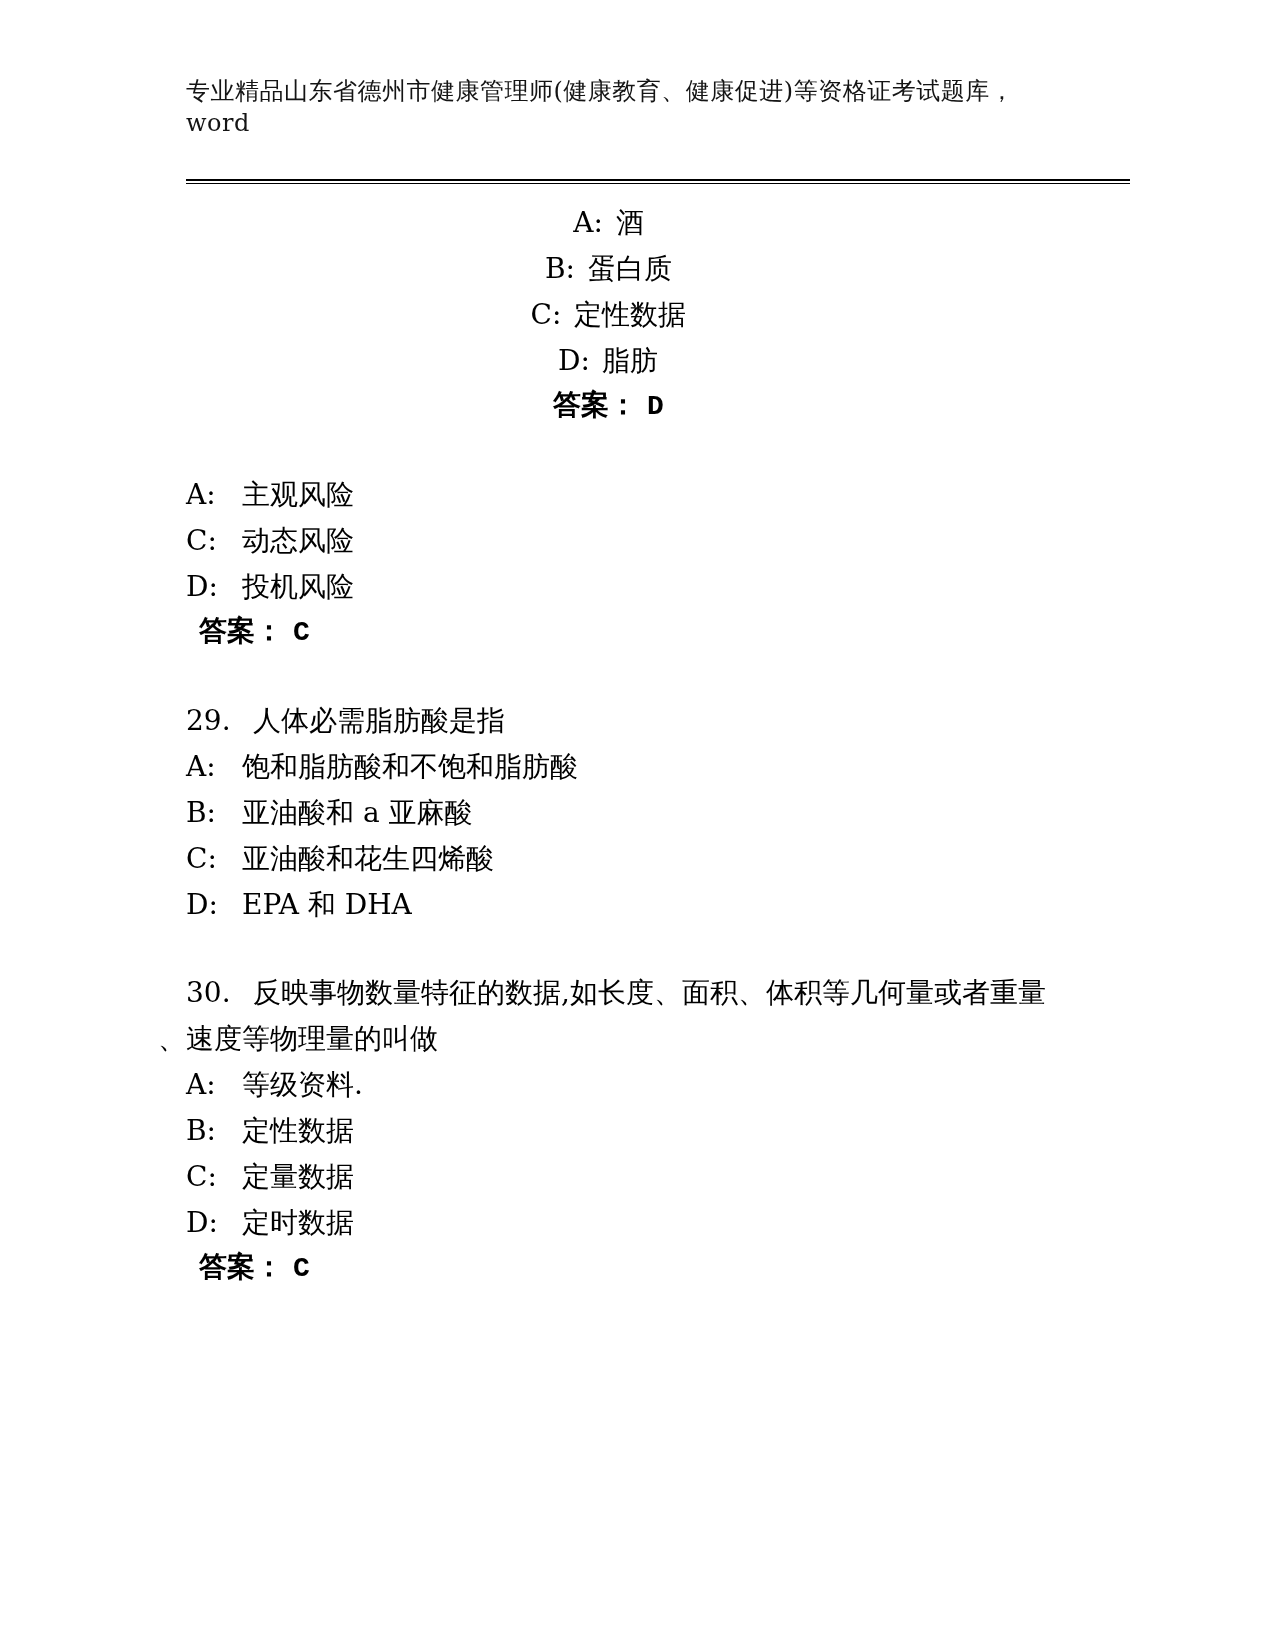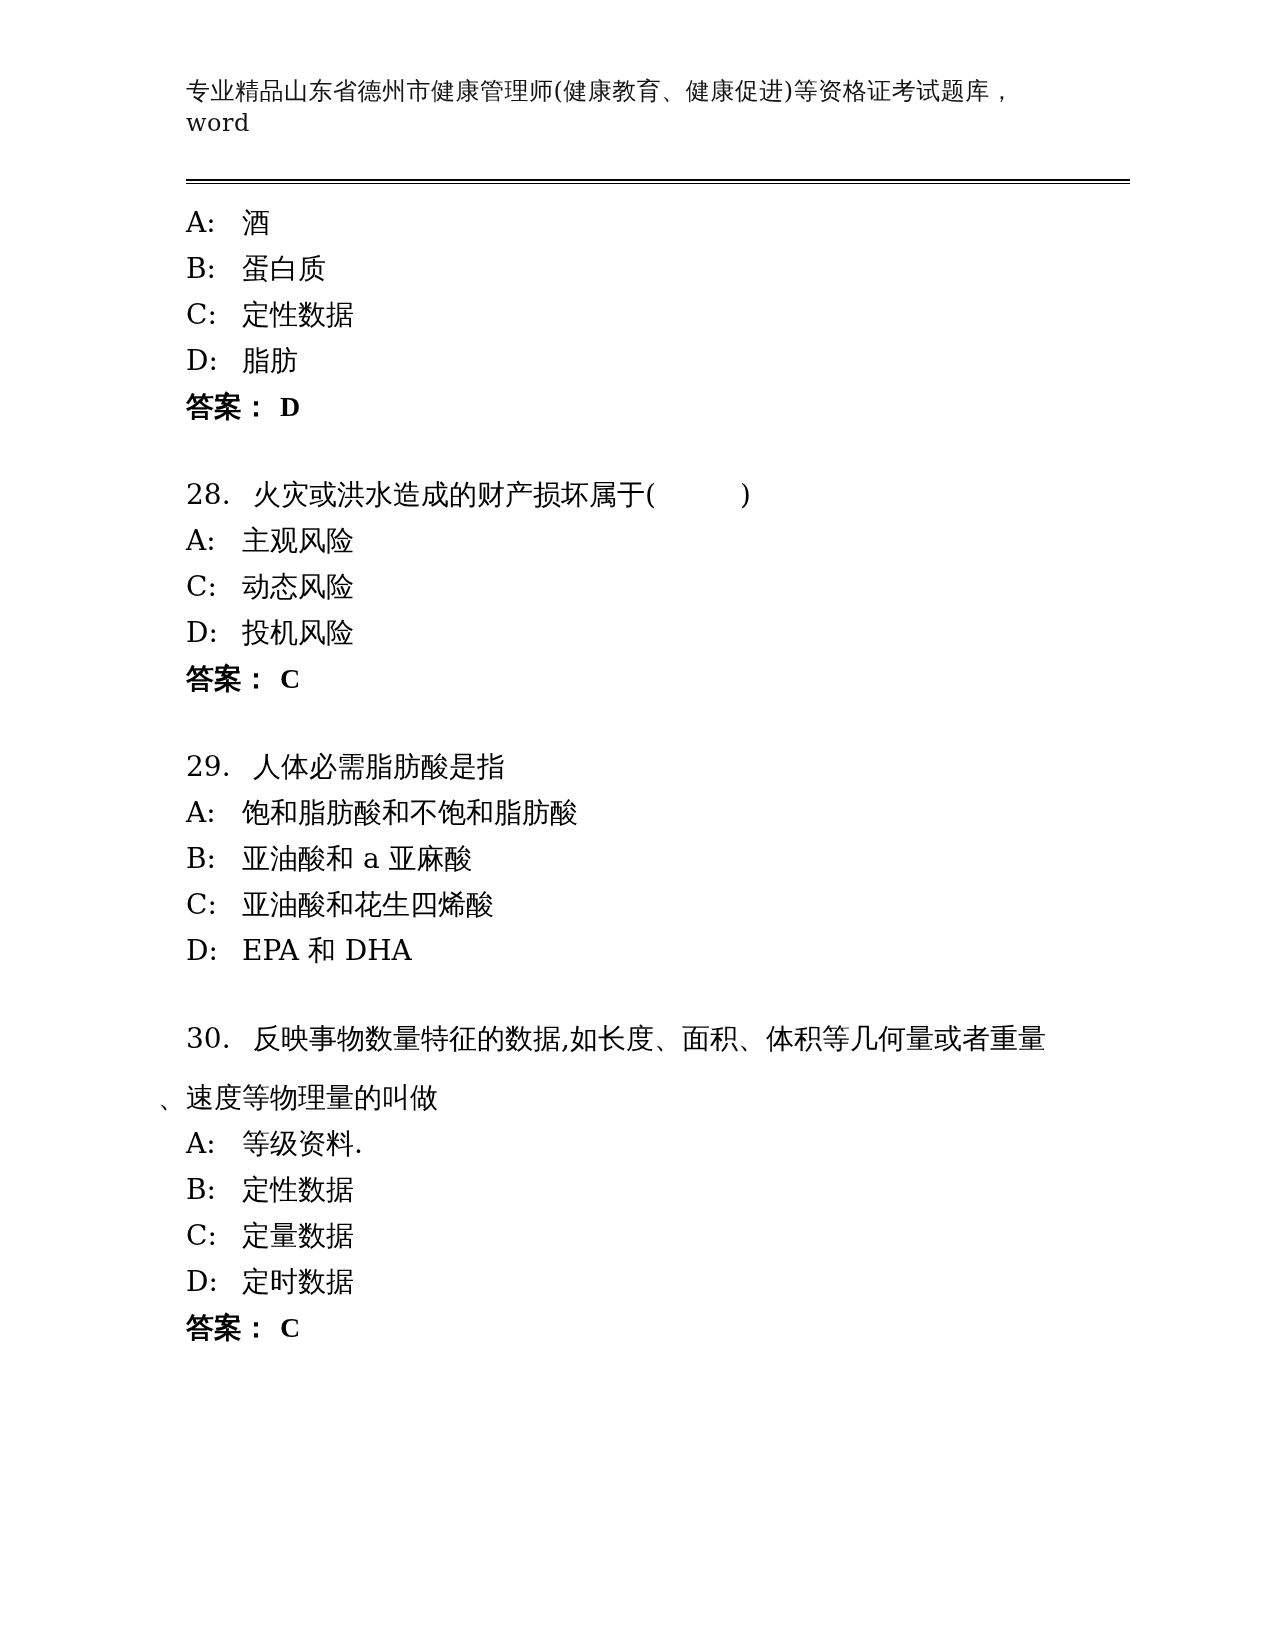--- a/index.html
+++ b/index.html
@@ -23,29 +23,30 @@
     letter-spacing: 0.5px;
   }
   .rule {
     margin-top: 40px;
     width: 975px;
     height: 2px;
     border-top: 2px solid #000;
     border-bottom: 1px solid #000;
   }
   .block { margin-top: 42px; font-size: 28px; }
-  .block.first { margin-top: 16px; }
+  .block.first { margin-top: 16px; text-align: center; }
   .line { height: 46px; line-height: 46px; white-space: nowrap; }
   .q-num { display: inline-block; min-width: 67px; }
   .opt-label { display: inline-block; width: 56px; }
-  .cont { margin-left: -28px; margin-top: 13px; }
+  .cont { margin-left: -28px; }
   .answer {
-    font-family: Liberation Serif, serif;
+    font-family: Liberation Mono, monospace;
     font-weight: 700;
     font-size: 28px;
+    margin-left: 13px;
   }
   .answer .ans-value { padding-left: 10px; }
 </style>
 </head>
 <body>
 
 <div class="page">
   <div class="content">
 
     <div class="doc-header">
@@ -56,21 +57,20 @@
 
     <section class="block first">
       <div class="line"><span class="opt-label">A:</span><span class="opt-text">酒</span></div>
       <div class="line"><span class="opt-label">B:</span><span class="opt-text">蛋白质</span></div>
       <div class="line"><span class="opt-label">C:</span><span class="opt-text">定性数据</span></div>
       <div class="line"><span class="opt-label">D:</span><span class="opt-text">脂肪</span></div>
       <div class="line answer"><span class="ans-prefix">答案：</span><span class="ans-value">D</span></div>
     </section>
 
     <section class="block">
-      <div class="line"><span class="q-num">28.</span><span class="q-text">火灾或洪水造成的财产损坏属于(　　　)</span></div>
       <div class="line"><span class="opt-label">A:</span><span class="opt-text">主观风险</span></div>
       <div class="line"><span class="opt-label">C:</span><span class="opt-text">动态风险</span></div>
       <div class="line"><span class="opt-label">D:</span><span class="opt-text">投机风险</span></div>
       <div class="line answer"><span class="ans-prefix">答案：</span><span class="ans-value">C</span></div>
     </section>
 
     <section class="block">
       <div class="line"><span class="q-num">29.</span><span class="q-text">人体必需脂肪酸是指</span></div>
       <div class="line"><span class="opt-label">A:</span><span class="opt-text">饱和脂肪酸和不饱和脂肪酸</span></div>
       <div class="line"><span class="opt-label">B:</span><span class="opt-text">亚油酸和 a 亚麻酸</span></div>

